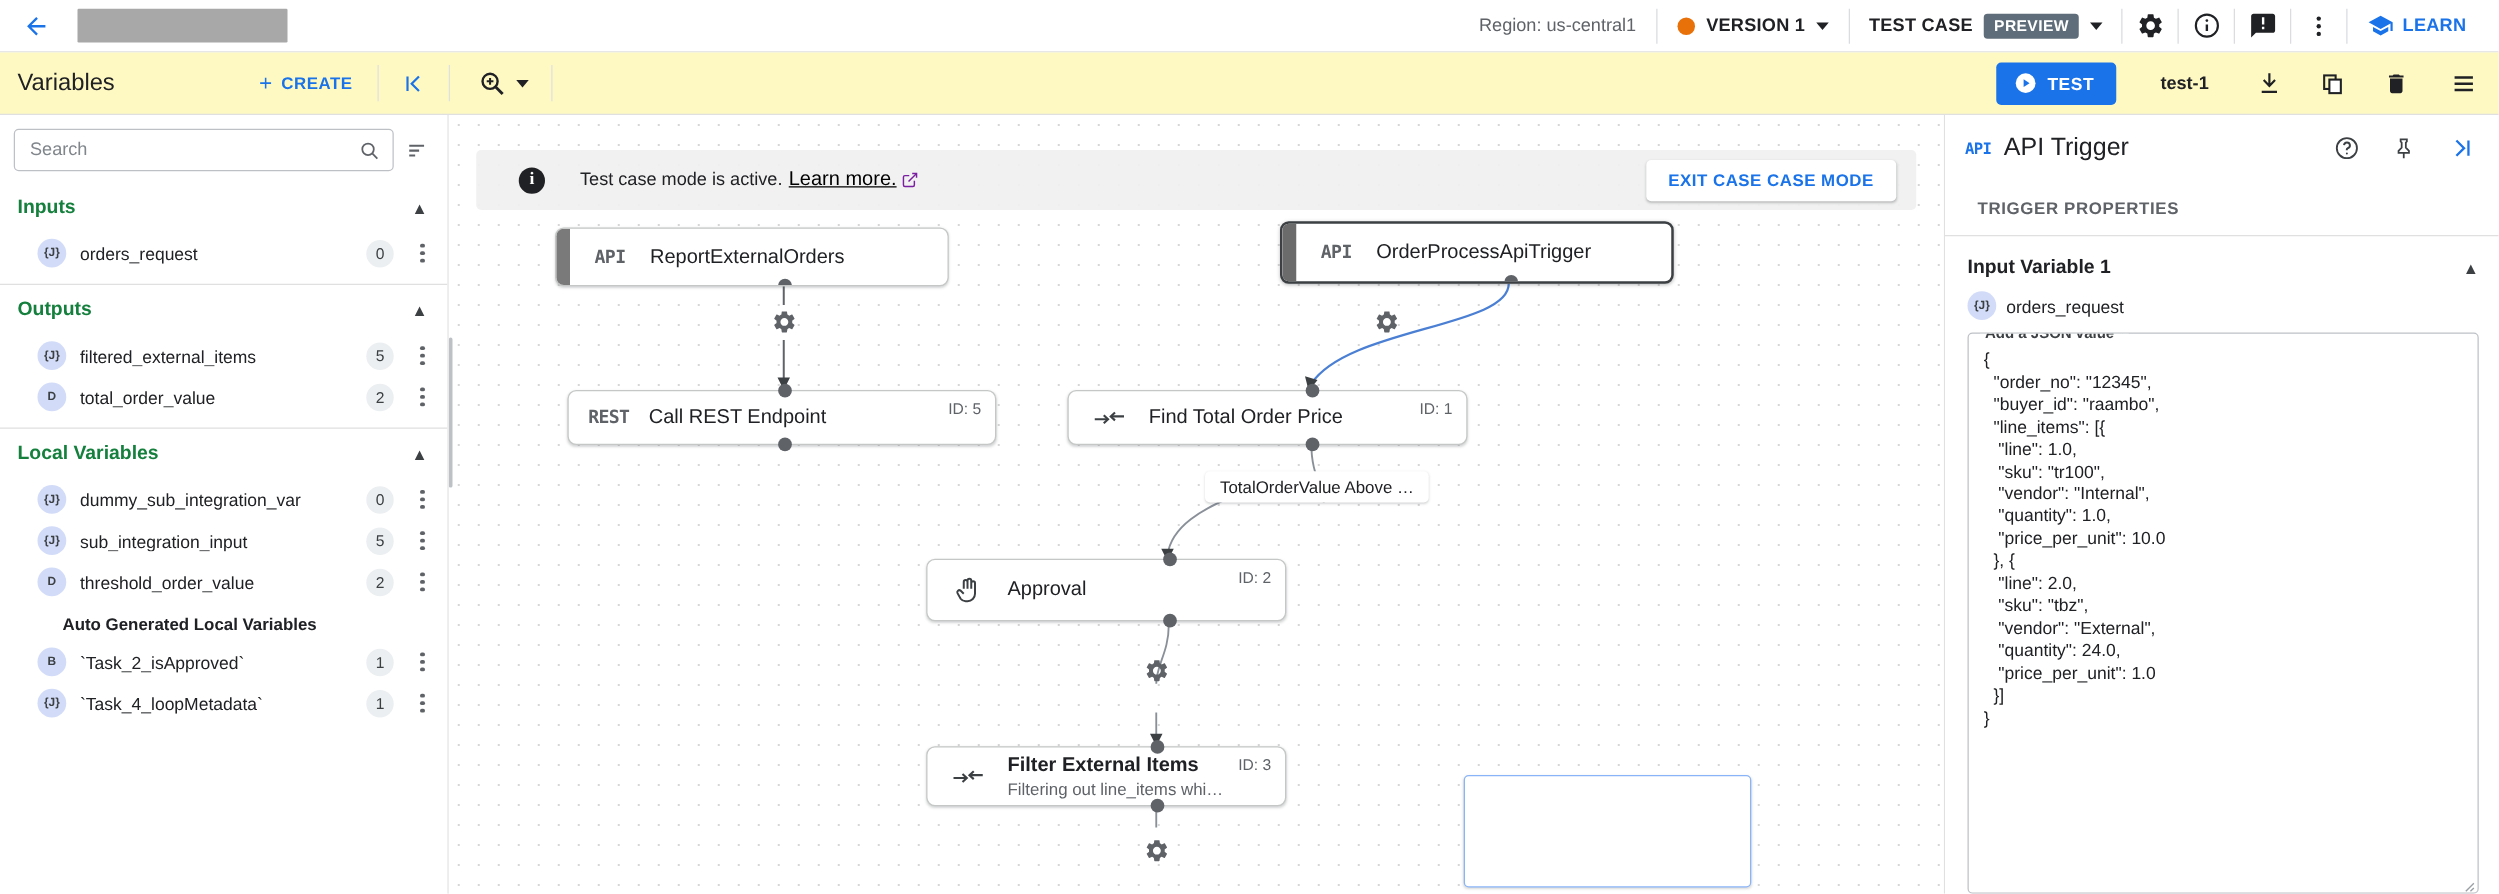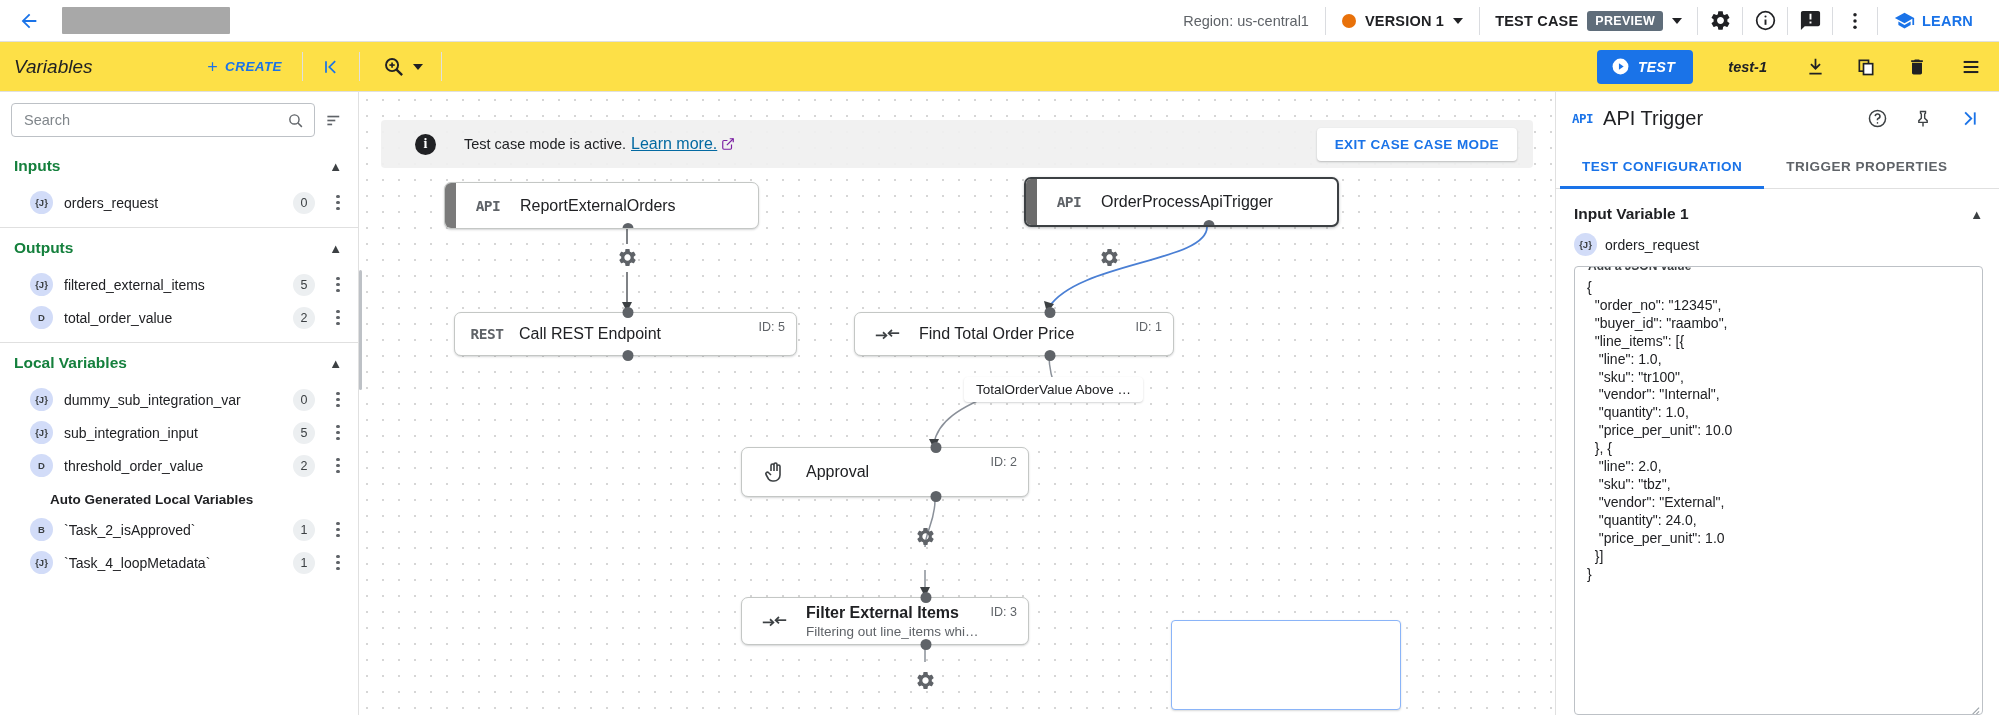--- a/index.html
+++ b/index.html
@@ -31,21 +31,21 @@
   .testcase-label { font-size: 14.5px; font-weight: bold; letter-spacing: .2px; color: #202124; }
   .preview-badge { background: #5f6d7a; color: #fff; font-size: 12.5px; font-weight: bold;
     padding: 3px 8px; border-radius: 3px; letter-spacing: .3px; }
   .tb-icon { width: 44px; height: 42px; display: flex; align-items: center; justify-content: center;
     cursor: pointer; color: #202124; }
   .learn-btn { display: flex; align-items: center; gap: 7px; padding: 0 14px 0 16px; cursor: pointer; color: #1a73e8; }
   .learn-text { font-size: 14.5px; font-weight: bold; letter-spacing: .2px; }
 
   
   .subbar { height: 50px; min-height: 50px; display: flex; align-items: stretch;
-    border-bottom: 1px solid #e0e0e0; background: #fde047; font-style: italic; }
+    border-bottom: 1px solid #e0e0e0; background: #fef9c3; }
   .var-head { width: 302px; min-width: 302px; display: flex; align-items: center; padding: 0 12px 0 14px; }
   .var-title { font-size: 19px; color: #202124; flex: 1; }
   .create-btn { display: flex; align-items: center; gap: 5px; color: #1a73e8; font-size: 13.5px;
     font-weight: bold; letter-spacing: .4px; cursor: pointer; padding: 0 8px; }
   .sb-divider { width: 1px; background: #e0e0e0; margin: 10px 0; }
   .collapse-btn { width: 56px; display: flex; align-items: center; justify-content: center;
     color: #1a73e8; cursor: pointer; font-size: 18px; }
   .zoom-group { display: flex; align-items: center; gap: 8px; padding: 0 18px 0 22px; cursor: pointer; }
   .subbar-spacer { flex: 1; }
   .test-btn { display: flex; align-items: center; gap: 8px; background: #1a73e8; color: #fff;
@@ -89,21 +89,21 @@
   .canvas { flex: 1; position: relative; overflow: hidden;
     background-color: #fff;
     background-image: radial-gradient(#d6d6d6 1.1px, transparent 1.1px);
     background-size: 16px 16px; }
   .banner { position: absolute; left: 22px; top: 28px; right: 22px; height: 48px;
     background: rgba(240,240,240,.92); border-radius: 4px; display: flex; align-items: center; padding: 0 16px; }
   .banner-icon { width: 21px; height: 21px; border-radius: 50%; background: #202124; color: #fff;
     display: flex; align-items: center; justify-content: center; font-size: 14px;
     font-weight: bold; font-family: "Liberation Serif", serif; margin-right: 28px; margin-left: 18px;}
   .banner-text { font-size: 14.5px; color: #202124; }
-  .banner-link { color: #0369a1; text-decoration: underline; cursor: pointer; }
+  .banner-link { color: #000000; text-decoration: underline; cursor: pointer; }
   .banner-spacer { flex: 1; }
   .exit-btn { background: #fff; border-radius: 4px; padding: 9px 18px; color: #1a73e8;
     font-size: 13.5px; font-weight: bold; letter-spacing: .4px; cursor: pointer;
     box-shadow: 0 1px 2px rgba(60,64,67,.3); }
 
   .node { position: absolute; background: #fff; border: 1px solid #c4c7c5; border-radius: 7px;
     box-shadow: 0 1px 2px rgba(60,64,67,.22); display: flex; align-items: center; cursor: pointer; }
   .node.api { overflow: hidden; }
   .node.selected { border: 2px solid #3c4043; box-shadow: 0 1px 3px rgba(60,64,67,.35); }
   .accent { width: 11px; align-self: stretch; background: #7a7a7a; }
@@ -571,21 +571,20 @@
         </span>
         <span class="rp-icon blue">
           <svg width="21" height="21" viewBox="0 0 24 24" fill="none" stroke="currentColor" stroke-width="2.1">
               <polyline points="7,5 14,12 7,19"></polyline>
               <line x1="18" y1="5" x2="18" y2="19"></line>
             </svg>
         </span>
       </div>
 
       <div class="tabs">
-        <div class="tab active">TEST CONFIGURATION</div>
         <div class="tab">TRIGGER PROPERTIES</div>
       </div>
 
       <div class="rp-section">
         <span class="rp-section-title">Input Variable 1</span>
         <span class="chev">▲</span>
       </div>
 
       <div class="rp-var">
         <span class="type-badge">{J}</span>

